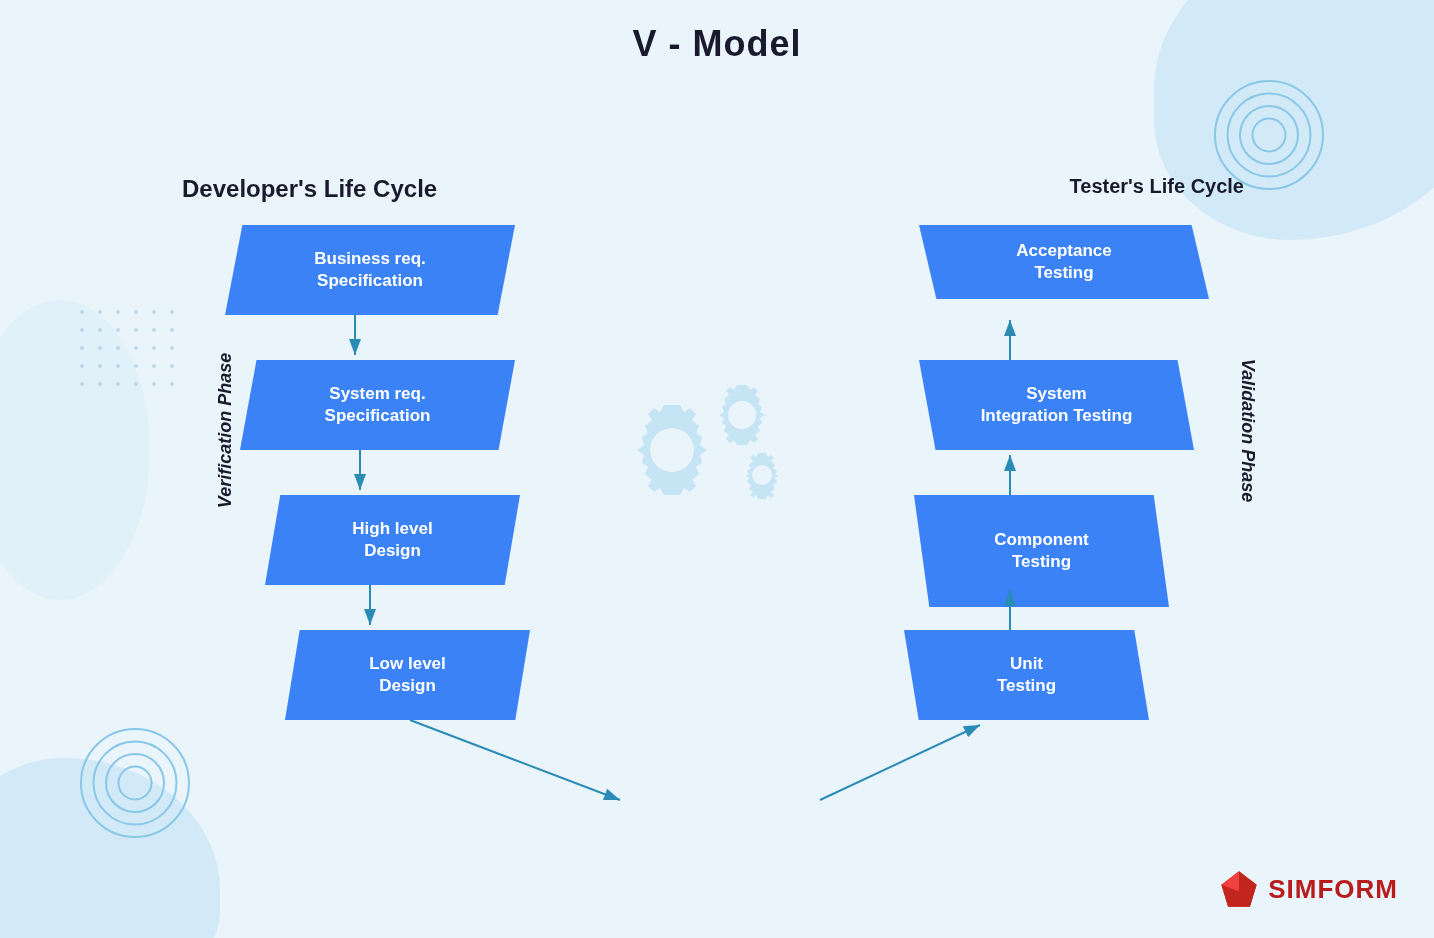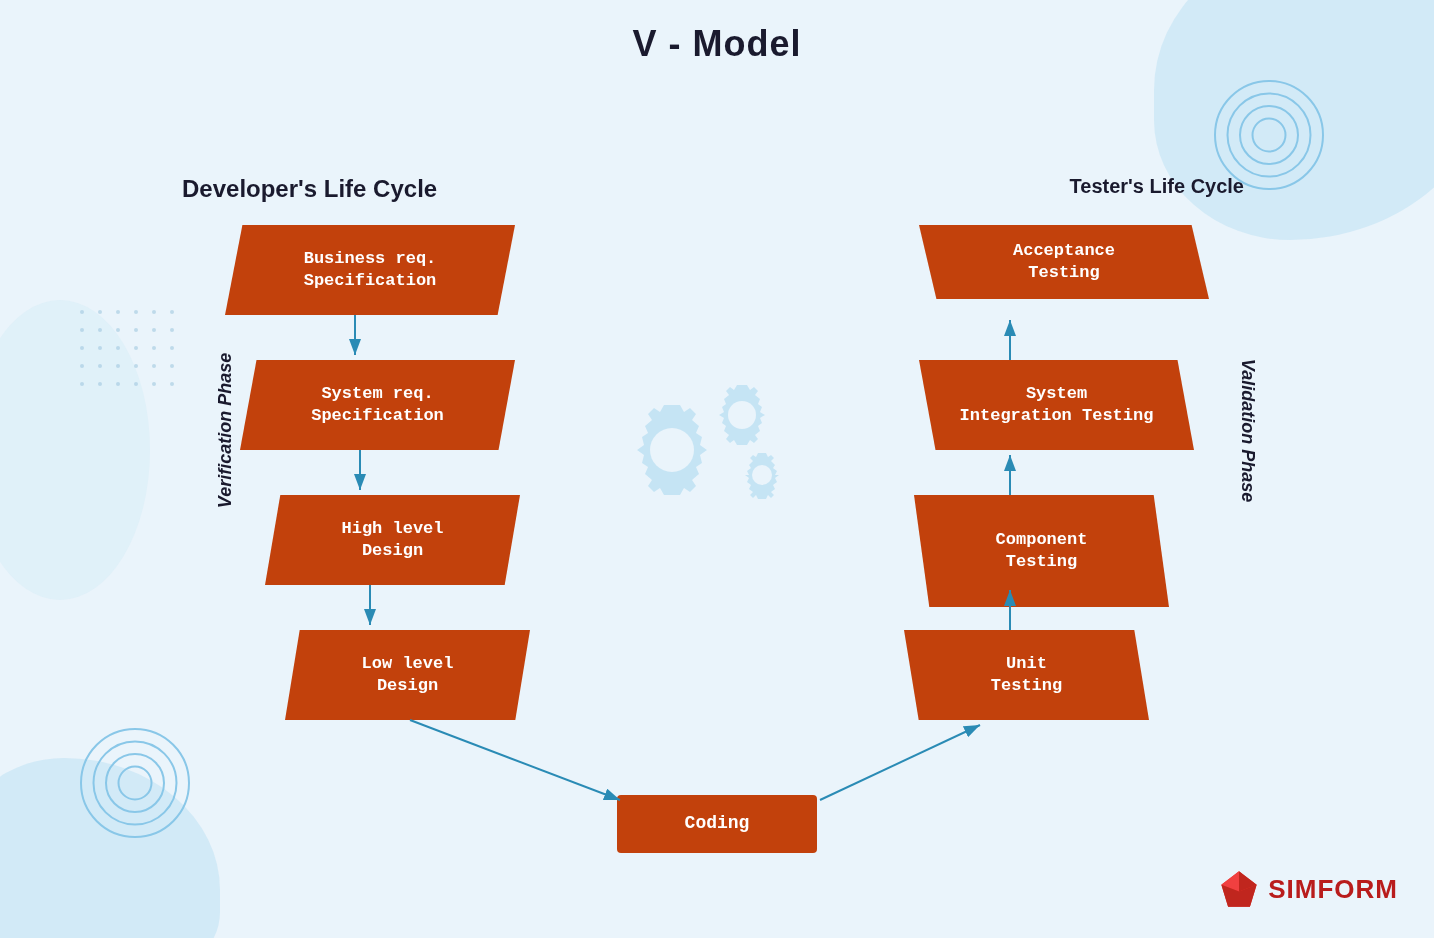--- a/index.html
+++ b/index.html
@@ -152,31 +152,30 @@
       font-style: italic;
       color: #1a1a2e;
       transform: rotate(90deg);
       transform-origin: center center;
       white-space: nowrap;
     }
 
     
     .box {
       position: absolute;
-      background: #c2410c;
+      background: #3b82f6;
       color: white;
       font-size: 17px;
       font-weight: 600;
       text-align: center;
       display: flex;
       align-items: center;
       justify-content: center;
       clip-path: polygon(8% 0%, 100% 0%, 92% 100%, 0% 100%);
       line-height: 1.3;
-      font-family: Liberation Mono, monospace;
     }
 
     
     .box-left {
       clip-path: polygon(6% 0%, 100% 0%, 94% 100%, 0% 100%);
     }
 
     
     .box-right {
       clip-path: polygon(0% 0%, 94% 0%, 100% 100%, 6% 100%);
@@ -322,23 +321,20 @@
   </div>
 
   <div class="box box-right" style="right:265px; top:495px; width:255px; height:112px; font-size:17px;">
     Component<br>Testing
   </div>
 
   <div class="box box-right" style="right:285px; top:630px; width:245px; height:90px; font-size:17px;">
     Unit<br>Testing
   </div>
 
-  <div class="box box-coding" style="left:50%; transform:translateX(-50%); top:795px; width:200px; height:58px; font-size:18px;">
-    Coding
-  </div>
 
   <div class="gears-container">
     <svg width="200" height="180" viewBox="0 0 200 180">
 
       <g transform="translate(55,90)" opacity="0.55">
         <path fill="#a8d8f0" d="
           M0,-45 L8,-45 L12,-38 L18,-42 L24,-36 L20,-30 L27,-24 L24,-17 L30,-13 L28,-5 L35,0 L28,5 L30,13 L24,17 L27,24 L20,30 L24,36 L18,42 L12,38 L8,45 L0,45 L-8,45 L-12,38 L-18,42 L-24,36 L-20,30 L-27,24 L-24,17 L-30,13 L-28,5 L-35,0 L-28,-5 L-30,-13 L-24,-17 L-27,-24 L-20,-30 L-24,-36 L-18,-42 L-12,-38 L-8,-45 Z
         "></path>
         <circle cx="0" cy="0" r="22" fill="#eaf4fb"></circle>
       </g>

